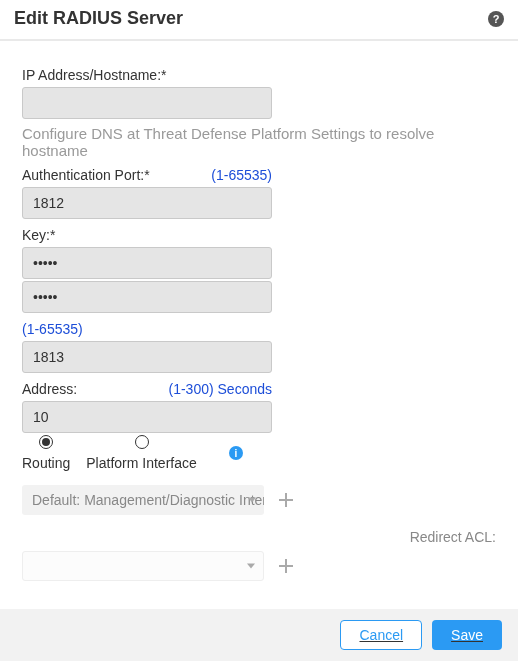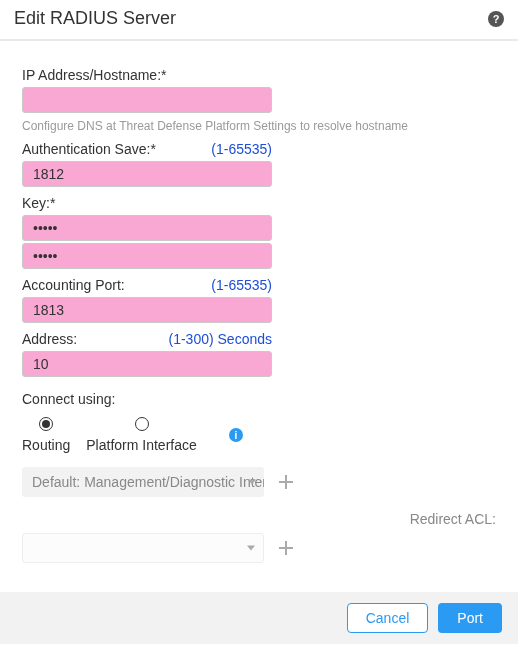--- a/index.html
+++ b/index.html
@@ -15,21 +15,21 @@
   }
   .header {
     display: flex;
     align-items: center;
     justify-content: space-between;
     padding: 8px 14px 10px 14px;
     border-bottom: 2px solid #e9e9e9;
   }
   .header h1 {
     font-size: 18px;
-    font-weight: 400;
+    font-weight: 700;
     color: #333;
   }
   .help-icon {
     width: 16px; height: 16px;
     border-radius: 50%;
     background: #555;
     color: #fff;
     font-size: 11px;
     font-weight: bold;
     display: flex; align-items: center; justify-content: center;
@@ -44,31 +44,31 @@
     justify-content: space-between;
     align-items: baseline;
     width: 250px;
     margin-top: 8px;
     margin-bottom: 4px;
   }
   .field-label { color: #333; font-size: 14px; text-align: center; }
   .hint-right { color: #1d4ed8; font-size: 14px; }
   .text-input {
     width: 250px;
-    height: 26px;
+    height: 32px;
     border: 1px solid #c9c9c9;
     border-radius: 3px;
     padding: 4px 10px;
     font-size: 14px;
     color: #333;
-    background: #f9a8d4;
+    background: #e5e5e5;
   }
   .helper-text {
     color: #9a9a9a;
-    font-size: 12px;
+    font-size: 15px;
     margin-top: 6px;
     margin-bottom: 2px;
   }
   .section-label {
     margin-top: 14px;
     margin-bottom: 10px;
     font-size: 14px;
     color: #333;
   }
   .radio-row {
@@ -131,28 +131,29 @@
     color: #aaa;
   }
   .plus-icon::before, .plus-icon::after {
     content: ""; position: absolute; background: currentColor;
   }
   .plus-icon::before { left: 7px; top: 1px; width: 2px; height: 14px; }
   .plus-icon::after  { top: 7px; left: 1px; height: 2px; width: 14px; }
   .redirect-label { margin-top: 14px; margin-bottom: 6px; color: #888; font-size: 14px; text-align: right;}
   .footer {
     position: absolute;
-    left: 0; right: 0; bottom: 17px;
+    left: 0; right: 0; bottom: 0;
     height: 52px;
     background: #f2f2f2;
     display: flex;
     align-items: center;
     justify-content: flex-end;
     gap: 10px;
     padding-right: 16px;
+    text-decoration: underline;
   }
   .btn {
     height: 30px;
     padding: 0 18px;
     border-radius: 4px;
     font-size: 14px;
     cursor: pointer;
     display: flex; align-items: center; justify-content: center;
     border: 1px solid transparent;
   }
@@ -179,54 +180,52 @@
   <div class="field-row">
     <div class="label-row">
       <span class="field-label">IP Address/Hostname:*</span>
     </div>
     <input class="text-input" type="text" value="" style="">
     <div class="helper-text">Configure DNS at Threat Defense Platform Settings to resolve hostname</div>
   </div>
 
   <div class="field-row">
     <div class="label-row">
-      <span class="field-label">Authentication Save:*</span>
+      <span class="field-label">Authentication Port:*</span>
       <span class="hint-right">(1-65535)</span>
     </div>
     <input class="text-input" type="text" value="1812" style="">
   </div>
 
   <div class="field-row">
     <div class="label-row">
       <span class="field-label">Key:*</span>
     </div>
     <input class="text-input" type="text" value="•••••" style="">
   </div>
 
   <div class="field-row">
     <input class="text-input" type="text" value="•••••" style="">
   </div>
 
   <div class="field-row">
     <div class="label-row">
-      <span class="field-label">Accounting Port:</span>
       <span class="hint-right">(1-65535)</span>
     </div>
     <input class="text-input" type="text" value="1813" style="">
   </div>
 
   <div class="field-row">
     <div class="label-row">
       <span class="field-label">Address:</span>
       <span class="hint-right">(1-300) Seconds</span>
     </div>
     <input class="text-input" type="text" value="10" style="">
   </div>
 
-  <div class="section-label">Connect using:</div>
   <div class="radio-row">
     <div class="radio-opt">
       <span class="radio-circle checked"></span>
       <span>Routing</span>
     </div>
     <div class="radio-opt">
       <span class="radio-circle"></span>
       <span>Platform Interface</span>
     </div>
     <div class="info-icon">i</div>
@@ -246,14 +245,14 @@
       <span></span>
       <span class="caret"></span>
     </div>
     <div class="plus-icon"></div>
   </div>
 
 </div>
 
 <div class="footer">
   <div class="btn btn-cancel">Cancel</div>
-  <div class="btn btn-save">Port</div>
+  <div class="btn btn-save">Save</div>
 </div>
 
 </body></html>

